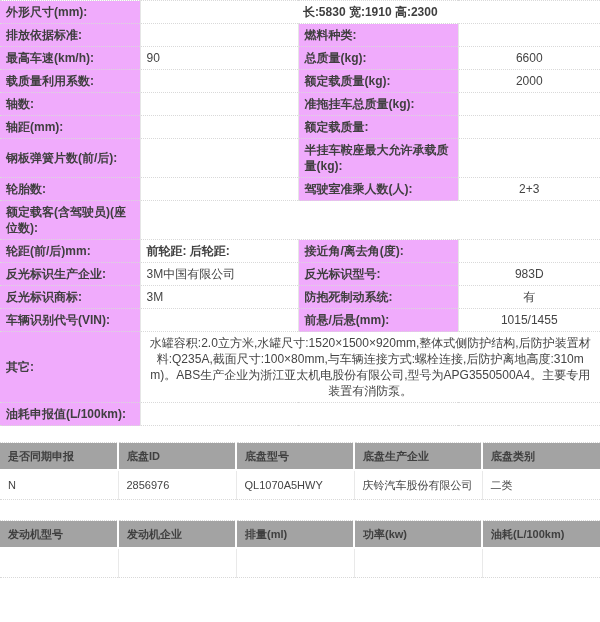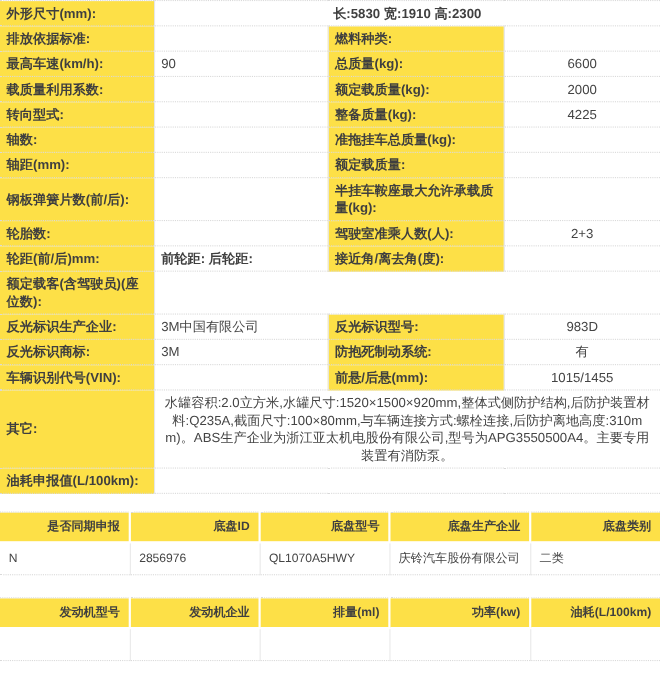--- a/index.html
+++ b/index.html
@@ -14,27 +14,27 @@
   .spec { border-top:1px dotted #d9d9d9; margin-bottom:16px; }
   .spec td {
     border-right:1px solid #e6e6e6;
     border-bottom:1px dotted #d9d9d9;
     padding:3px 6px;
     font-size:12px; line-height:16px; height:16px;
     color:#444444; vertical-align:middle;
     word-break:break-all;
   }
   .spec td:last-child { border-right:none;text-align:center; }
-  .spec .lbl { background:#fde047; font-weight:bold; color:#3f3f3f; }
+  .spec .lbl { background:#f0abfc; font-weight:bold; color:#3f3f3f; }
   .spec .val.b { font-weight:bold; color:#3f3f3f; }
 
   
   .grid { margin-bottom:20px; }
   .grid th {
-    background:#fde047; text-align:right; font-weight:bold;
+    background:#a3a3a3; text-align:left; font-weight:bold;
     font-size:11px; line-height:16px; color:#3f3f3f;
     padding:5px 8px;
     border-top:1px dotted #d9d9d9;
     border-right:2px solid #ffffff;
     border-bottom:2px solid #ffffff;
   }
   .grid th:last-child { border-right:none; }
   .grid td {
     border-right:1px solid #e9e9e9;
     border-bottom:1px dotted #d9d9d9;
@@ -72,26 +72,20 @@
         <td class="lbl">总质量(kg):</td>
         <td class="val">6600</td>
       </tr>
       <tr>
         <td class="lbl">载质量利用系数:</td>
         <td class="val"></td>
         <td class="lbl">额定载质量(kg):</td>
         <td class="val">2000</td>
       </tr>
       <tr>
-        <td class="lbl">转向型式:</td>
-        <td class="val"></td>
-        <td class="lbl">整备质量(kg):</td>
-        <td class="val">4225</td>
-      </tr>
-      <tr>
         <td class="lbl">轴数:</td>
         <td class="val"></td>
         <td class="lbl">准拖挂车总质量(kg):</td>
         <td class="val"></td>
       </tr>
       <tr>
         <td class="lbl">轴距(mm):</td>
         <td class="val"></td>
         <td class="lbl">额定载质量:</td>
         <td class="val"></td>
@@ -100,30 +94,30 @@
         <td class="lbl">钢板弹簧片数(前/后):</td>
         <td class="val"></td>
         <td class="lbl">半挂车鞍座最大允许承载质量(kg):</td>
         <td class="val"></td>
       </tr>
       <tr>
         <td class="lbl">轮胎数:</td>
         <td class="val"></td>
         <td class="lbl">驾驶室准乘人数(人):</td>
         <td class="val">2+3</td>
+      </tr>
+      <tr>
+        <td class="lbl">额定载客(含驾驶员)(座位数):</td>
+        <td class="val" colspan="3"></td>
       </tr>
       <tr>
         <td class="lbl">轮距(前/后)mm:</td>
         <td class="val b">前轮距: 后轮距:</td>
         <td class="lbl">接近角/离去角(度):</td>
         <td class="val"></td>
-      </tr>
-      <tr>
-        <td class="lbl">额定载客(含驾驶员)(座位数):</td>
-        <td class="val" colspan="3"></td>
       </tr>
       <tr>
         <td class="lbl">反光标识生产企业:</td>
         <td class="val">3M中国有限公司</td>
         <td class="lbl">反光标识型号:</td>
         <td class="val">983D</td>
       </tr>
       <tr>
         <td class="lbl">反光标识商标:</td>
         <td class="val">3M</td>

